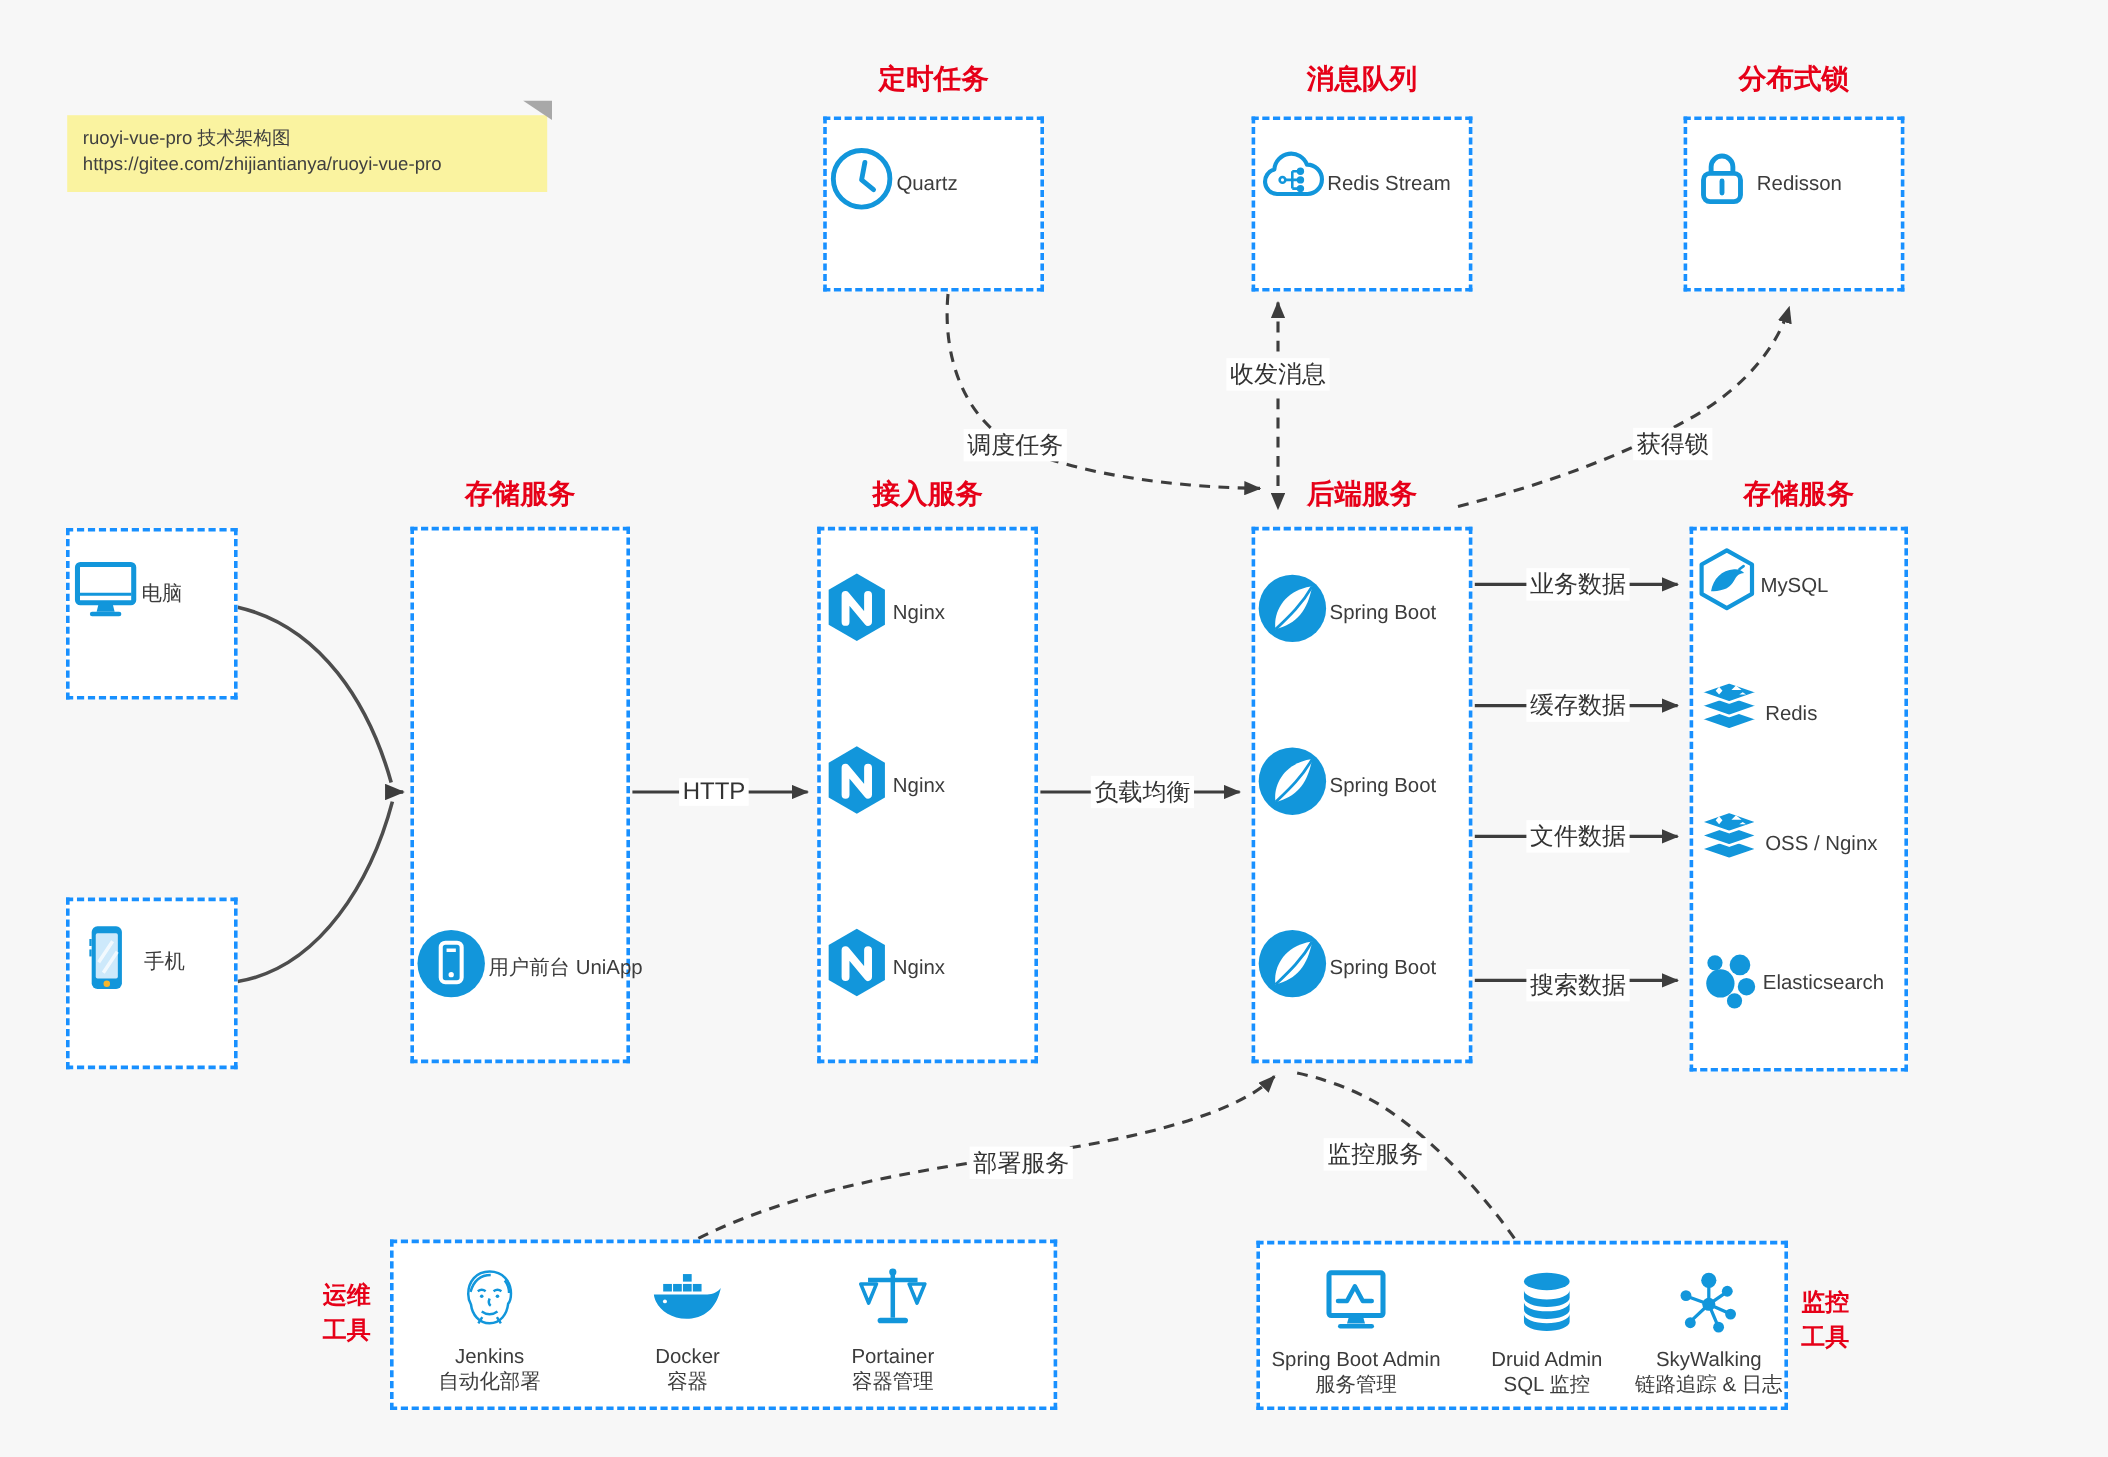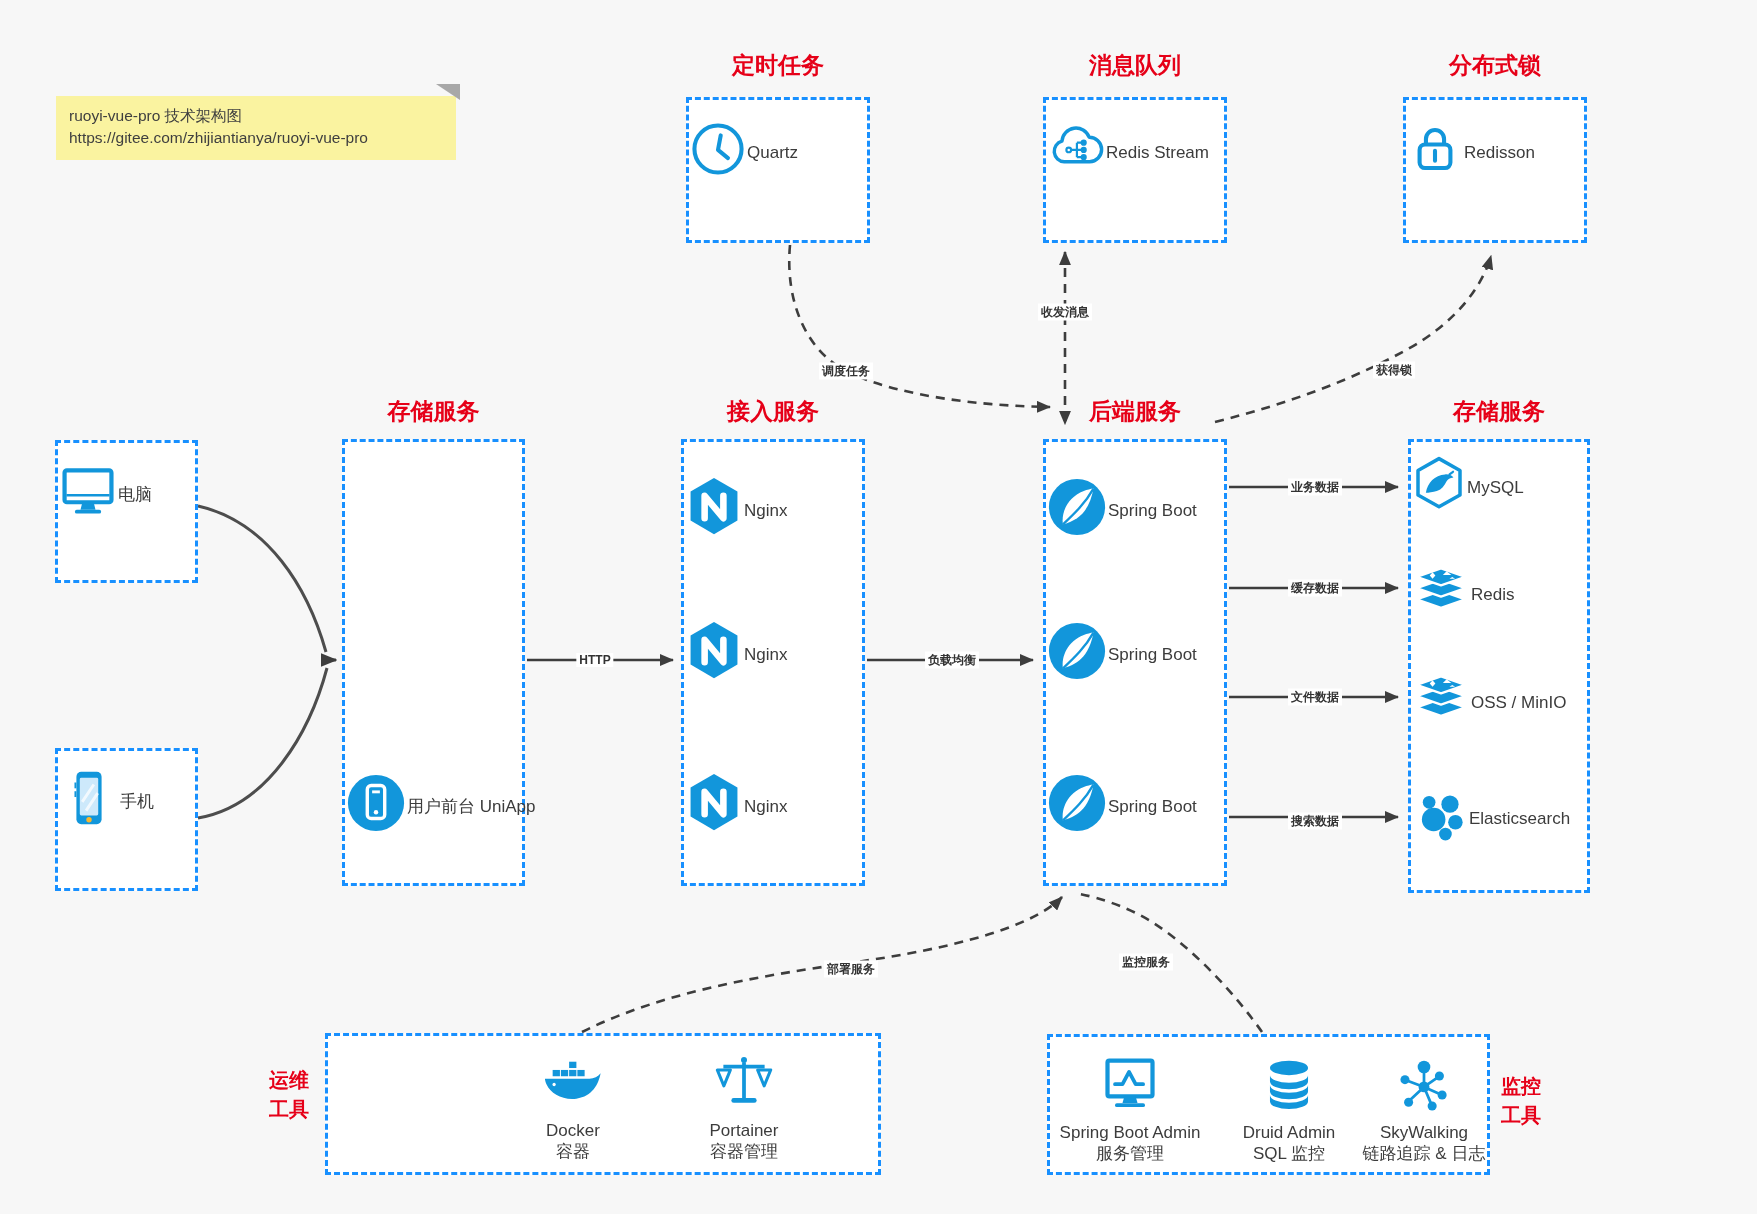--- a/index.html
+++ b/index.html
@@ -15,22 +15,22 @@
   .note .fold{position:absolute;right:-4px;top:-12px;width:0;height:0;
     border-top:16px solid #a8a8a8;border-left:24px solid transparent;}
   .gtitle{position:absolute;color:var(--red);font-weight:700;font-size:23px;text-align:center;white-space:nowrap;}
   .dbox{position:absolute;background:#fff;border:3px dashed var(--bblue);box-sizing:border-box;}
   .item{position:absolute;left:0;right:0;display:flex;flex-direction:row;align-items:center;}
   .ic{display:flex;align-items:center;justify-content:center;}
   .ilabel{font-size:17px;color:var(--ink);margin-top:7px;white-space:nowrap;}
   .tool-item{position:absolute;display:flex;flex-direction:column;align-items:center;}
   .tname,.tdesc{font-size:17px;color:var(--ink);line-height:21px;white-space:nowrap;text-align:center;}
   .side-label{position:absolute;color:var(--red);font-weight:700;font-size:20px;line-height:29px;text-align:center;}
-  .edge-label{position:absolute;transform:translate(-50%,-50%);font-size:12px;color:#333;
-    background:#fff;padding:0 3px;white-space:nowrap;font-weight:bold;}
+  .edge-label{position:absolute;transform:translate(-50%,-50%);font-size:20px;color:#333;
+    background:#fff;padding:0 3px;white-space:nowrap;}
 </style>
 </head>
 <body>
 
 <div class="canvas">
 
   <svg class="edges" width="1757" height="1214" viewBox="0 0 1757 1214">
     <defs>
       <marker id="ah" viewBox="0 0 6 5" refX="5.5" refY="2.5" markerWidth="5.5" markerHeight="4.6" orient="auto">
         <path d="M0,0 L6,2.5 L0,5 Z" fill="#3d3d3d"></path>
@@ -253,37 +253,52 @@
       <span class="ic">
         <svg width="60" height="54" viewBox="0 0 64 56">
           <polygon points="32,28 58,37 32,46 6,37" fill="currentColor" stroke="#ffffff" stroke-width="2.4" stroke-linejoin="round"></polygon>
           <polygon points="32,16 58,25 32,34 6,25" fill="currentColor" stroke="#ffffff" stroke-width="2.4" stroke-linejoin="round"></polygon>
           <polygon points="32,4 58,13 32,22 6,13" fill="currentColor" stroke="#ffffff" stroke-width="2.4" stroke-linejoin="round"></polygon>
           <polygon points="23,8 26,11.5 23,15 20,11.5" fill="#ffffff"></polygon>
           <polygon points="38,7 43,11 34,11" fill="#ffffff"></polygon>
           <polygon points="44,13 47,15 41,15" fill="#ffffff"></polygon>
         </svg>
       </span>
-      <span class="ilabel">OSS / MinIO</span>
+      <span class="ilabel">OSS / Nginx</span>
     </div>
     <div class="item" style="top:344px">
       <span class="ic">
         <svg width="58" height="58" viewBox="0 0 64 64">
           <circle cx="25" cy="37" r="13" fill="currentColor"></circle>
           <circle cx="43" cy="20" r="9.5" fill="currentColor"></circle>
           <circle cx="49" cy="40" r="8" fill="currentColor"></circle>
           <circle cx="38" cy="53" r="7" fill="currentColor"></circle>
           <circle cx="20" cy="18" r="7" fill="currentColor"></circle>
         </svg>
       </span>
       <span class="ilabel">Elasticsearch</span>
     </div>
   </div>
 
   <div class="dbox" style="left:325px;top:1033px;width:556px;height:142px">
+    <div class="tool-item" style="left:-10px;top:12px;width:180px">
+      <span class="ic" style="height:72px">
+        <svg width="60" height="60" viewBox="0 0 64 64" fill="none" stroke="currentColor" stroke-width="2.2">
+          <path d="M32 6 C20 6 13 15 13 26 C13 30 14 33 15.5 35.5 C16.5 44 22.5 52 32 52 C41.5 52 47.5 44 48.5 34.5 C50.5 32.5 51 28.5 51 25.5 C51 14.5 43.5 6 32 6 Z"></path>
+          <path d="M15 24 C18 13.5 25 9 33 9 M45.5 14 C47.8 17 49.3 21 49.3 25"></path>
+          <circle cx="25" cy="28" r="1.6" fill="currentColor" stroke="none"></circle>
+          <circle cx="39" cy="28" r="1.6" fill="currentColor" stroke="none"></circle>
+          <path d="M21.5 23.5 q3.5 -2.6 7 0 M35.5 23.5 q3.5 -2.6 7 0"></path>
+          <path d="M32 30 q-1.8 4.5 1 6.5 M25 41.5 q7 5 14 0"></path>
+          <path d="M22 52 l3.5 -5.5 M42 52 l-3.5 -5.5"></path>
+        </svg>
+      </span>
+      <span class="tname">Jenkins</span>
+      <span class="tdesc">自动化部署</span>
+    </div>
     <div class="tool-item" style="left:155px;top:12px;width:180px">
       <span class="ic" style="height:72px">
         <svg width="62" height="52" viewBox="0 0 64 50" fill="currentColor">
           <rect x="28" y="2" width="7.5" height="6.5"></rect>
           <rect x="11" y="10.5" width="7.5" height="6.5"></rect>
           <rect x="19.5" y="10.5" width="7.5" height="6.5"></rect>
           <rect x="28" y="10.5" width="7.5" height="6.5"></rect>
           <rect x="36.5" y="10.5" width="7.5" height="6.5"></rect>
           <path d="M3 19.5 H49 C53.5 19.5 58 17.5 60.5 14 C58.5 25 52 38 35.5 40.2 C21 42 9 34.5 5 26 C4 23.8 3.2 21.8 3 19.5 Z"></path>
           <circle cx="12.5" cy="25.5" r="1.7" fill="#ffffff"></circle>

